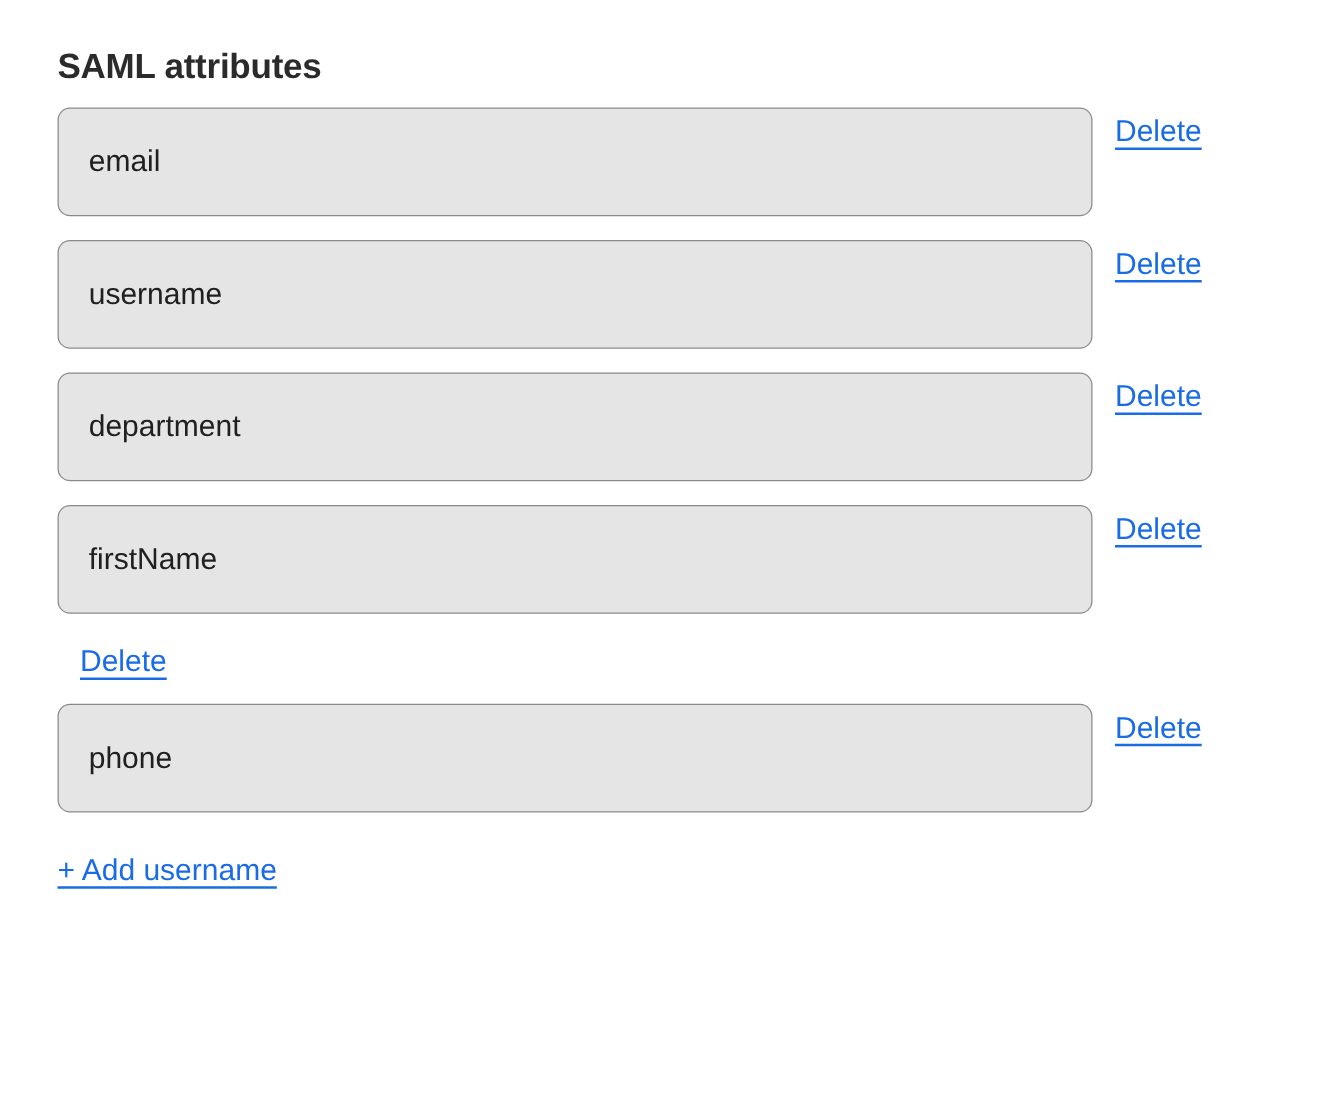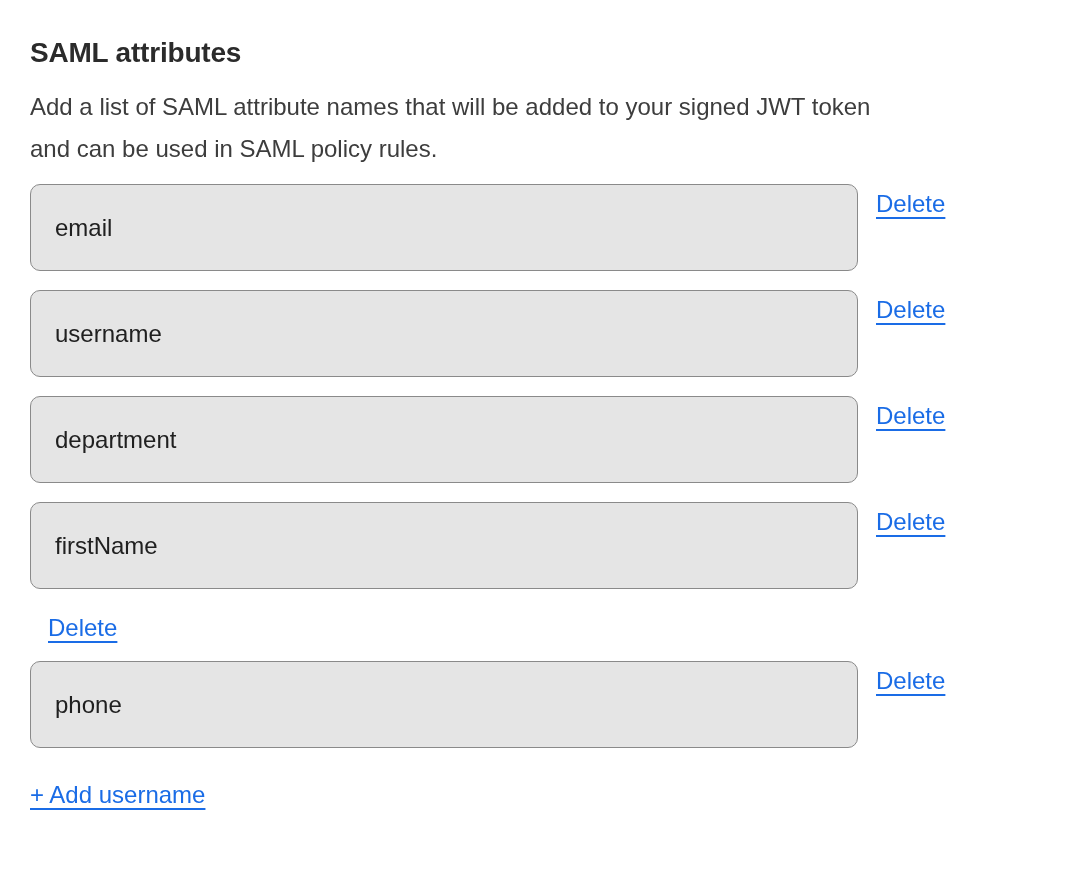--- a/index.html
+++ b/index.html
@@ -17,21 +17,21 @@
     background: var(--page-bg);
     font-family: "Liberation Sans", "DejaVu Sans", sans-serif;
   }
   .page {
     width: 1066px;
     height: 886px;
     background: var(--page-bg);
     overflow: hidden;
   }
   .container {
-    padding: 36px 30px 0 30px;
+    padding: 36px 30px 0 46px;
   }
   .section-title {
     margin: 0 0 16px 0;
     font-size: 28px;
     line-height: 34px;
     font-weight: 700;
     color: var(--heading-text);
     letter-spacing: -0.2px;
   }
   .section-description {
@@ -82,24 +82,20 @@
   }
 </style>
 </head>
 <body>
 
 <div class="page">
   <div class="container">
 
     <h2 class="section-title">SAML attributes</h2>
 
-    <div class="section-description">
-      <div>Add a list of SAML attribute names that will be added to your signed JWT token</div>
-      <div>and can be used in SAML policy rules.</div>
-    </div>
 
     <div id="attribute-rows">
   <div class="attribute-row">
     <input type="text" class="attribute-input" value="email" style="">
     <a class="link delete-link" href="#">Delete</a>
   </div>
 
   <div class="attribute-row">
     <input type="text" class="attribute-input" value="username" style="">
     <a class="link delete-link" href="#">Delete</a>

